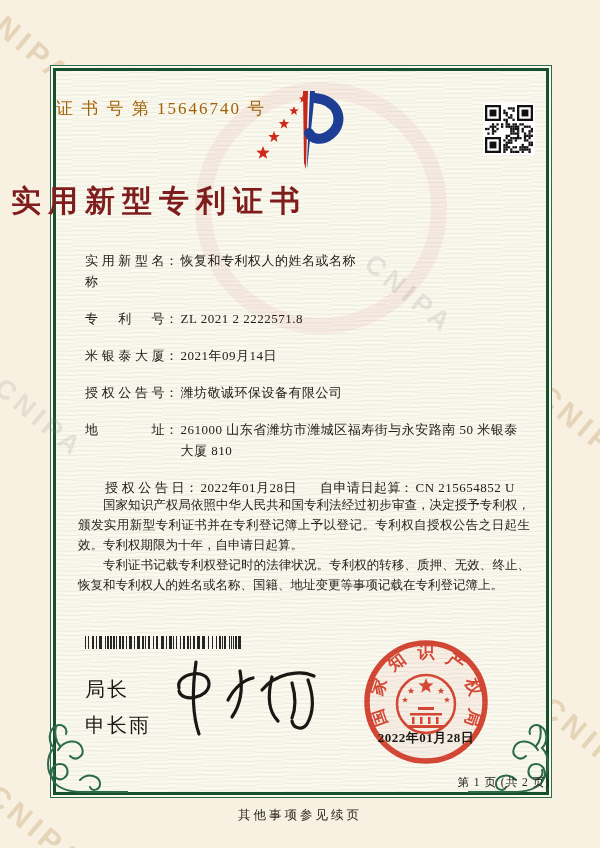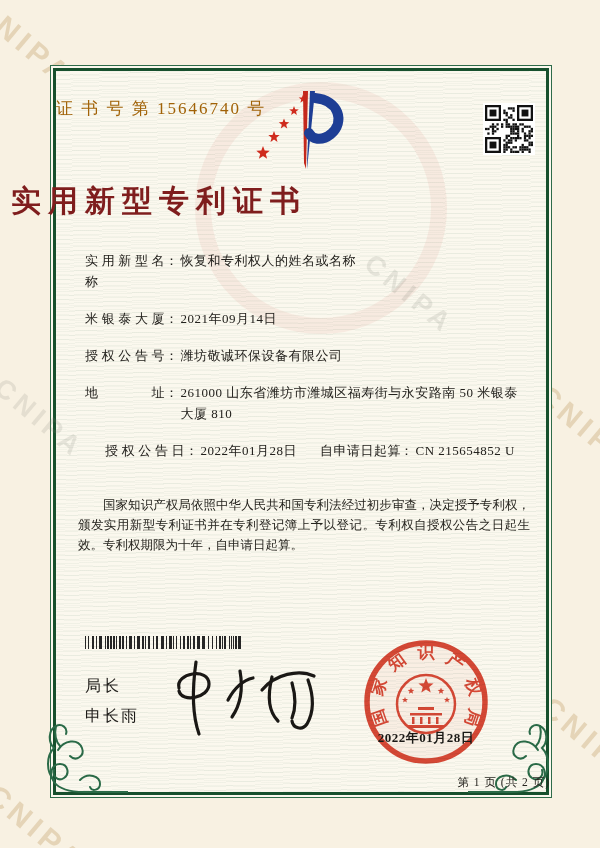--- a/index.html
+++ b/index.html
@@ -33,21 +33,21 @@
   .frow.tight{margin-bottom:0;font-family:Liberation Serif, serif;}
   .flabel{display:inline-block;width:80px;text-align:justify;text-align-last:justify;vertical-align:top;}
   .fcolon{display:inline-block;vertical-align:top;margin-right:2px;}
   .fvalue{display:inline-block;max-width:345px;vertical-align:top;}
   .grant-right{position:absolute;left:215px;top:0;white-space:nowrap;}
   .paras{position:absolute;left:78px;top:495px;width:452px;font-size:12.5px;line-height:20px;
       color:#26241f;text-align:justify;font-family:Liberation Serif, serif;}
   .paras p{margin:0;text-indent:2em;}
   .barcode{position:absolute;left:85px;top:636px;}
   .signer{position:absolute;left:85px;top:676px;font-family:"Liberation Sans","DejaVu Sans",sans-serif;
-      font-size:16px;color:#1c1a17;letter-spacing:2px;}
+      font-size:20px;color:#1c1a17;letter-spacing:2px;}
   .signer div{margin-bottom:9px;}
   .signature{position:absolute;left:152px;top:646px;}
   .seal{position:absolute;left:358px;top:634px;opacity:0.93;mix-blend-mode:multiply;}
   .seal-date{position:absolute;left:358px;top:729px;width:136px;text-align:center;font-size:13px;
       font-weight:bold;color:#1a1815;letter-spacing:0.5px;}
   .page-note{position:absolute;left:50px;top:775px;width:500px;text-align:right;font-size:11.5px;
       color:#26241f;letter-spacing:1px;}
   .cont-note{position:absolute;left:0;top:807px;width:100%;text-align:center;font-size:12.5px;
       color:#26241f;letter-spacing:3px;}
 </style>
@@ -240,38 +240,42 @@
       <rect x="19" y="20" width="1" height="1" fill="#111"></rect>
     </svg>
 
   <div class="title">实用新型专利证书</div>
 
   <div class="fields">
     <div class="frow">
       <span class="flabel">实用新型名称</span><span class="fcolon">：</span><span class="fvalue">恢复和专利权人的姓名或名称</span>
     </div>
     <div class="frow">
+      <span class="flabel">专利号</span><span class="fcolon">：</span><span class="fvalue">ZL 2021 2 2222571.8</span>
+    </div>
+    <div class="frow">
       <span class="flabel">米银泰大厦</span><span class="fcolon">：</span><span class="fvalue">2021年09月14日</span>
     </div>
     <div class="frow">
       <span class="flabel">授权公告号</span><span class="fcolon">：</span><span class="fvalue">潍坊敬诚环保设备有限公司</span>
     </div>
     <div class="frow tight">
       <span class="flabel">地址</span><span class="fcolon">：</span><span class="fvalue">261000 山东省潍坊市潍城区福寿街与永安路南 50 米银泰大厦 810</span>
     </div>
     <div class="frow" style="margin-top:16px;margin-left:20px;">
       <span class="flabel">授权公告日</span><span class="fcolon">：</span><span class="fvalue">2022年01月28日</span>
       <span class="grant-right">
         <span class="flabel">自申请日起算</span><span class="fcolon">：</span><span>CN 215654852 U</span>
       </span>
     </div>
   </div>
 
   <div class="paras">
     <p>国家知识产权局依照中华人民共和国专利法经过初步审查，决定授予专利权，颁发实用新型专利证书并在专利登记簿上予以登记。专利权自授权公告之日起生效。专利权期限为十年，自申请日起算。</p>
+    <p>专利证书记载专利权登记时的法律状况。专利权的转移、质押、无效、终止、恢复和专利权人的姓名或名称、国籍、地址变更等事项记载在专利登记簿上。</p>
   </div>
 
   <svg class="barcode" id="barcode-svg" width="158" height="13">
       <rect x="0" y="0" width="1" height="13" fill="#262626"></rect>
       <rect x="3" y="0" width="1" height="13" fill="#262626"></rect>
       <rect x="7" y="0" width="2" height="13" fill="#262626"></rect>
       <rect x="11" y="0" width="1" height="13" fill="#262626"></rect>
       <rect x="14" y="0" width="3" height="13" fill="#262626"></rect>
       <rect x="20" y="0" width="1" height="13" fill="#262626"></rect>
       <rect x="22" y="0" width="2" height="13" fill="#262626"></rect>
@@ -352,14 +356,15 @@
       <rect x="54" y="83" width="2.5" height="7"></rect>
       <rect x="62" y="83" width="2.5" height="7"></rect>
       <rect x="70" y="83" width="2.5" height="7"></rect>
       <rect x="78" y="83" width="2.5" height="7"></rect>
       <rect x="50" y="91" width="36" height="3"></rect>
     </g>
   </svg>
   <div class="seal-date">2022年01月28日</div>
 
   <div class="page-note">第 1 页 (共 2 页)</div>
+  <div class="cont-note">其他事项参见续页</div>
 
 </div>
 
 </body></html>

